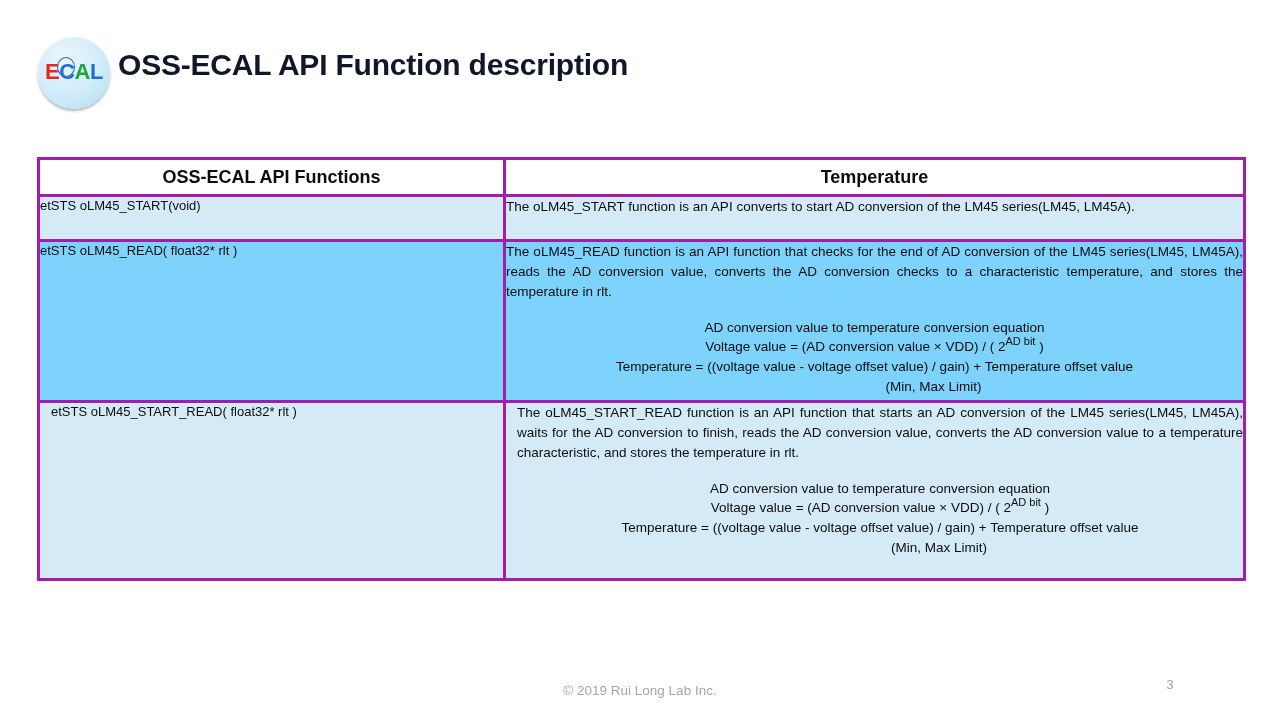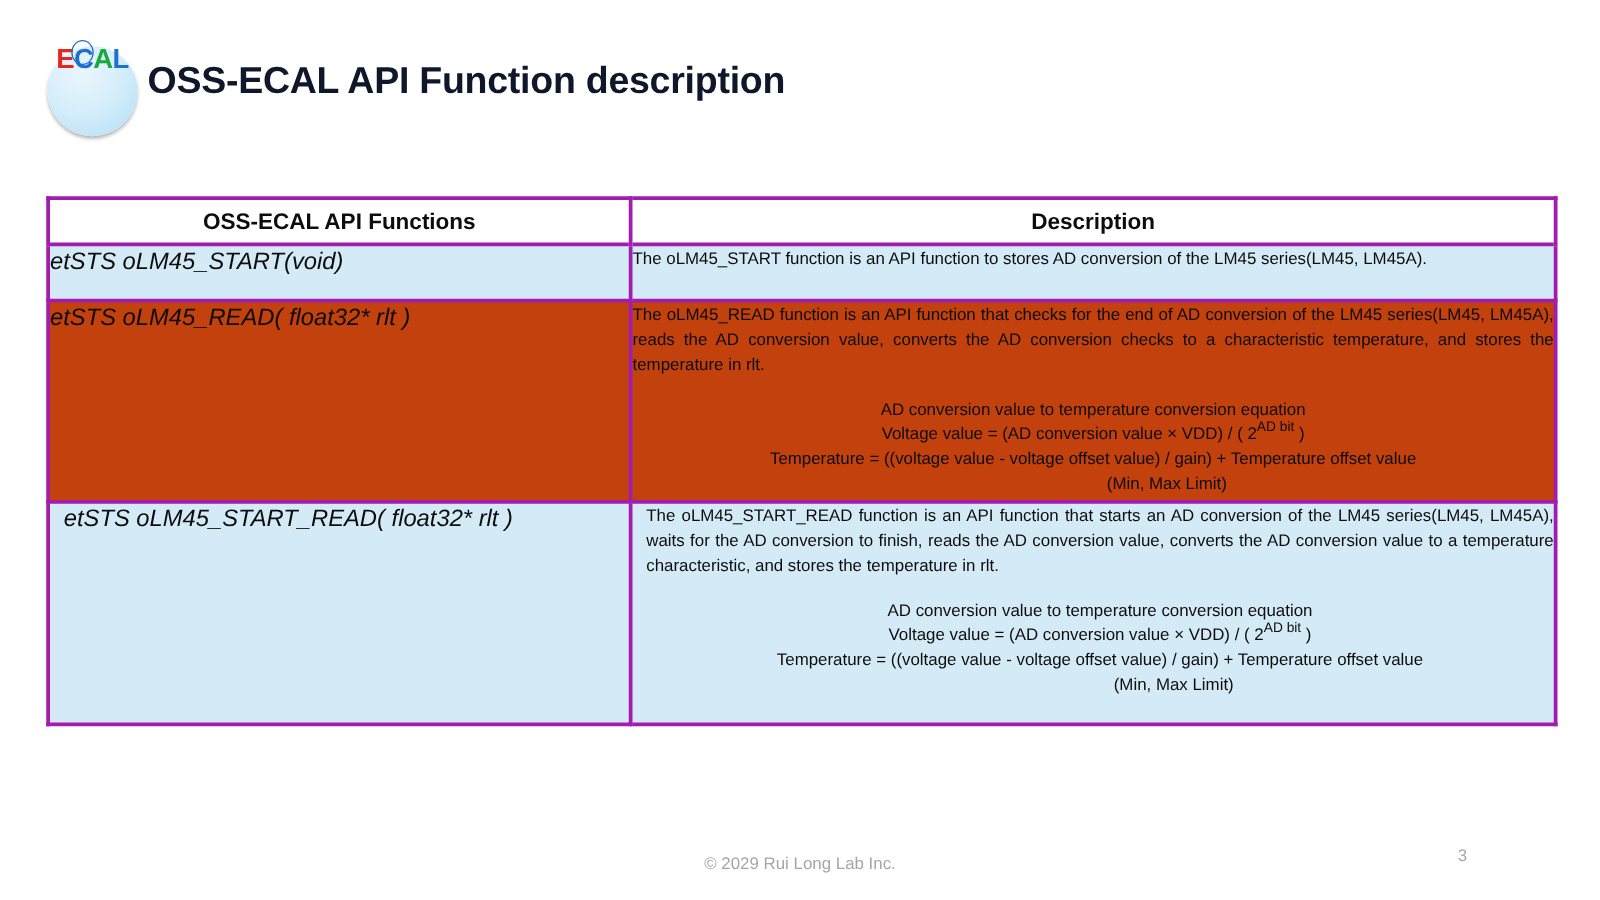--- a/index.html
+++ b/index.html
@@ -24,20 +24,21 @@
     height: 118px;
   }
   .logo {
     position: absolute;
     left: 38px; top: 37px;
     width: 72px; height: 72px;
     border-radius: 50%;
     background: radial-gradient(circle at 38% 30%, #eaf6fd 0%, #d6eefb 45%, #bfe4f7 78%, #a9d8f0 100%);
     box-shadow: 0 2px 3px rgba(0,0,0,0.30);
     display: flex;
+    align-items: center;
     justify-content: center;
   }
   .logo-text {
     font-family: "Liberation Sans", sans-serif;
     font-weight: bold;
     font-size: 22px;
     letter-spacing: -0.5px;
     line-height: 1;
     white-space: nowrap;
     position: relative;
@@ -91,29 +92,28 @@
     text-align: center;
     vertical-align: middle;
     font-size: 18px;
     font-weight: bold;
     color: #0d0d0d;
     background: #ffffff;
     border-bottom-width: 2px;
     border-bottom-color: #35a8d6;
   }
   .api-table tbody tr.shaded td { background: #d4ebf7; }
-  .api-table tbody tr.plain  td { background: #c2410c; }
+  .api-table tbody tr.plain  td { background: #7dd3fc; }
 
   .cell-fn {
-    font-size: 19px;
+    font-size: 13px;
     color: #0d0d0d;
     padding: 7px 0 7px 10px;
     line-height: 1.35;
     white-space: nowrap;
-    font-style: italic;
   }
   .cell-desc {
     font-size: 13.5px;
     color: #0d0d0d;
     padding: 7px 10px 8px 8px;
     line-height: 1.47;
     text-align: justify;
     text-justify: inter-word;
   }
   .cell-desc .para { margin: 0; }
@@ -164,29 +164,29 @@
 </div>
 
 <table class="api-table">
   <colgroup>
     <col class="c-fn">
     <col class="c-dsc">
   </colgroup>
   <thead>
     <tr>
       <th>OSS-ECAL API Functions</th>
-      <th>Description</th>
+      <th>Temperature</th>
     </tr>
   </thead>
   <tbody>
 
     <tr class="shaded row-start">
       <td class="cell-fn">etSTS oLM45_START(void)</td>
       <td class="cell-desc">
-        <p class="para">The oLM45_START function is an API function to stores AD conversion of the LM45 series(LM45, LM45A).</p>
+        <p class="para">The oLM45_START function is an API converts to start AD conversion of the LM45 series(LM45, LM45A).</p>
       </td>
     </tr>
 
     <tr class="plain row-read">
       <td class="cell-fn">etSTS oLM45_READ( float32* rlt )</td>
       <td class="cell-desc">
         <p class="para">The oLM45_READ function is an API function that checks for the end of AD conversion of the LM45 series(LM45, LM45A), reads the AD conversion value, converts the AD conversion checks to a characteristic temperature, and stores the temperature in rlt.</p>
         <div class="blank"></div>
         <div class="eq">AD conversion value to temperature conversion equation</div>
         <div class="eq"><span>Voltage value = (AD conversion value × VDD) / ( 2</span><sup>AD bit</sup><span> )</span></div>
@@ -203,14 +203,14 @@
         <div class="eq">AD conversion value to temperature conversion equation</div>
         <div class="eq"><span>Voltage value = (AD conversion value × VDD) / ( 2</span><sup>AD bit</sup><span> )</span></div>
         <div class="eq">Temperature = ((voltage value - voltage offset value) / gain) + Temperature offset value</div>
         <div class="eq eq-indent">(Min, Max Limit)</div>
       </td>
     </tr>
 
   </tbody>
 </table>
 
-<div class="footer-copy">© 2029 Rui Long Lab Inc.</div>
+<div class="footer-copy">© 2019 Rui Long Lab Inc.</div>
 <div class="page-number">3</div>
 
 </body></html>

